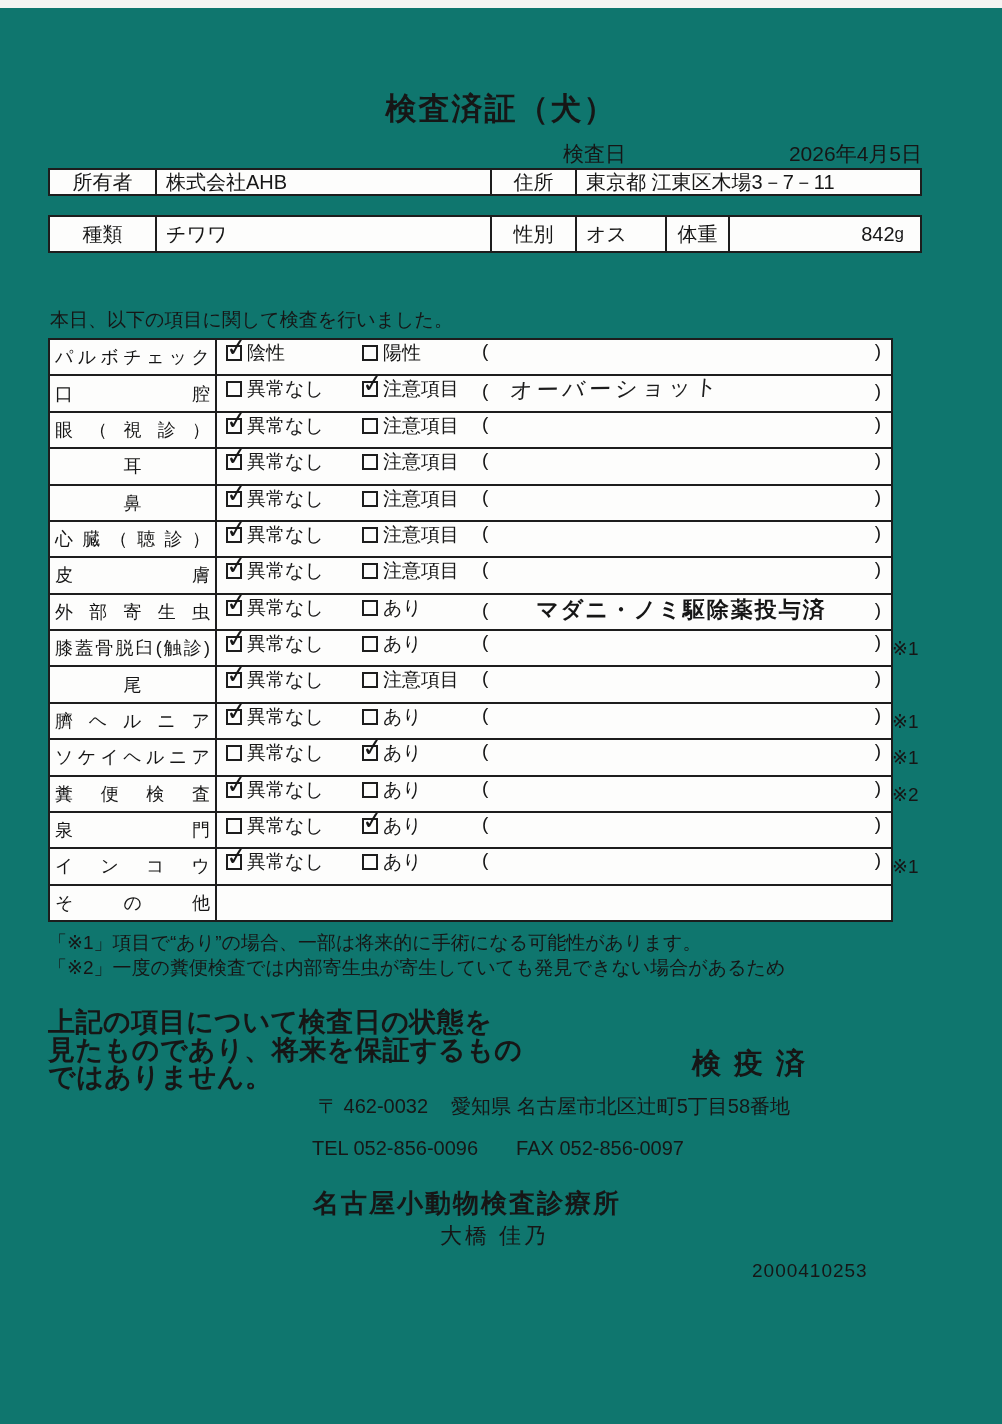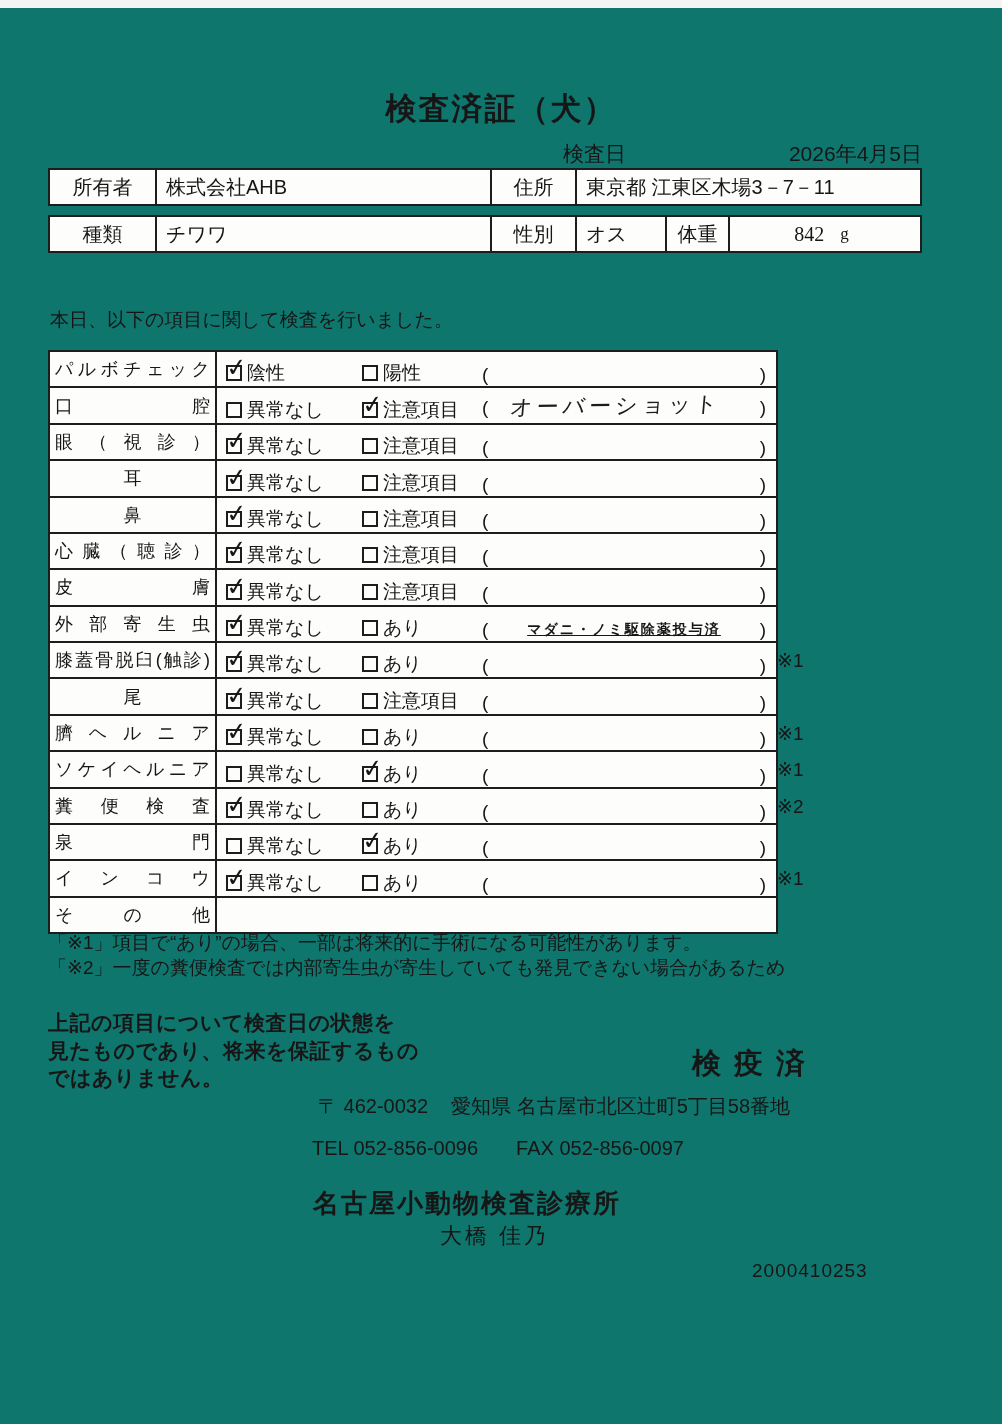--- a/index.html
+++ b/index.html
@@ -23,78 +23,78 @@
   .date-row {
     position:absolute; top:132px; left:563px; width:359px;
     display:flex; justify-content:space-between; font-size:21px;align-items:flex-end;
   }
 
   
   .tblA {
     position:absolute; left:48px; width:874px;
     border:2px solid #1d1d1d; display:grid; background:#fdfdfc;
   }
-  #tbl-owner { top:160px; height:38px; grid-template-columns:107px 335px 85px 1fr; }
+  #tbl-owner { top:160px; height:28px; grid-template-columns:107px 335px 85px 1fr; }
   #tbl-breed { top:207px; height:38px; grid-template-columns:107px 335px 85px 90px 63px 1fr; }
   #tbl-birth { top:250px; height:38px; grid-template-columns:107px 335px 85px 1fr; }
   .cell {
     display:flex; align-items:center; font-size:20px;
     border-right:2px solid #1d1d1d; padding:0 9px; overflow:hidden; white-space:nowrap;
   }
   .cell:last-child { border-right:none; }
   .cell.lab { justify-content:center; padding:0 2px; }
   .cell.num { letter-spacing:1.5px; }
-  .cell.weight { justify-content:center; gap:16px; padding-right:16px;font-family:Liberation Serif, serif; }
+  .cell.weight { justify-content:flex-end; padding-right:16px; }
   .weight-unit { font-size:17px; }
 
   .intro { position:absolute; top:299px; left:50px; font-size:19px; }
 
   
   .check-table {
-    position:absolute; top:330px; left:48px; width:730px; height:584px;
-    border:2px solid #1d1d1d; display:flex; flex-direction:column; background:#fdfdfc;margin-top:12px;
+    position:absolute; top:330px; left:48px; width:845px; height:584px;
+    border:2px solid #1d1d1d; display:flex; flex-direction:column; background:#fdfdfc;
   }
   .crow { flex:1; display:flex; align-items:stretch; border-bottom:2px solid #1d1d1d; position:relative; }
   .crow:last-child { border-bottom:none; }
   .c-item {
     width:167px; border-right:2px solid #1d1d1d;
     display:flex; align-items:center; padding:0 5px; overflow:hidden;
   }
   .item-label { width:100%; font-size:18px; text-align:justify; text-align-last:justify; white-space:nowrap; }
   .crow:nth-child(4) .item-label,
   .crow:nth-child(5) .item-label,
   .crow:nth-child(10) .item-label { text-align:center; text-align-last:center; }
-  .c-opts { flex:1; display:flex; align-items:flex-end; }
+  .c-opts { flex:1; display:flex; align-items:flex-start; }
   .opt { display:flex; align-items:center; gap:5px; font-size:19px; white-space:nowrap; }
   .opt1 { width:145px; padding-left:9px; }
   .opt2 { width:120px; }
   .c-paren { flex:1; display:flex; align-items:center; font-size:19px; padding-right:10px; }
   .p-open { margin-right:8px; }
   .p-note { flex:1; text-align:center; overflow:visible; white-space:nowrap; }
   .p-close { margin-left:8px; }
   .p-note.handwritten {
     font-size:22px; text-align:left; padding-left:14px; letter-spacing:4px;
     transform:skewX(-6deg) rotate(-1deg); transform-origin:left center; color:#1c1c1c;
   }
-  .p-note.emphasis { font-weight:700; font-size:14px; letter-spacing:2px;text-decoration:underline; }
+  .p-note.emphasis { font-weight:700; font-size:22px; letter-spacing:2px; }
   .cb {
     position:relative; width:16px; height:16px;
     border:2px solid #1d1d1d; flex:none; background:#fdfdfc;
   }
   .cb.checked::after {
     content:"✓"; position:absolute; left:-2px; top:-12px;
     font-size:25px; line-height:1; font-weight:400; color:#161616;
     transform:rotate(-6deg);
   }
   .row-ref { position:absolute; right:-43px; top:6px; width:42px; font-size:19px; }
 
   
   .footnotes { position:absolute; top:922px; left:48px; font-size:19px; line-height:25px; }
   .footnotes .fn-indent { padding-left:58px; }
-  .disclaimer { position:absolute; top:1001px; left:48px; font-size:21px; font-weight:700; line-height:27.5px; letter-spacing:0.5px; }
+  .disclaimer { position:absolute; top:1001px; left:48px; font-size:27px; font-weight:700; line-height:27.5px; letter-spacing:0.5px; }
 
   
   .stamp { position:absolute; top:1036px; left:692px; font-size:29px; font-weight:700; letter-spacing:13px; }
   .postal-row { position:absolute; top:1085px; left:318px; display:flex; gap:23px; font-size:20px; }
   .tel-row { position:absolute; top:1129px; left:312px; display:flex; gap:38px; font-size:20px; }
   .clinic-name { position:absolute; top:1178px; left:313px; font-size:26px; font-weight:600; letter-spacing:2px; }
   .vet-name { position:absolute; top:1213px; left:440px; font-size:22px; letter-spacing:3px; }
   .serial { position:absolute; top:1252px; left:752px; font-size:19px; letter-spacing:1px; }
 </style>
 </head>

